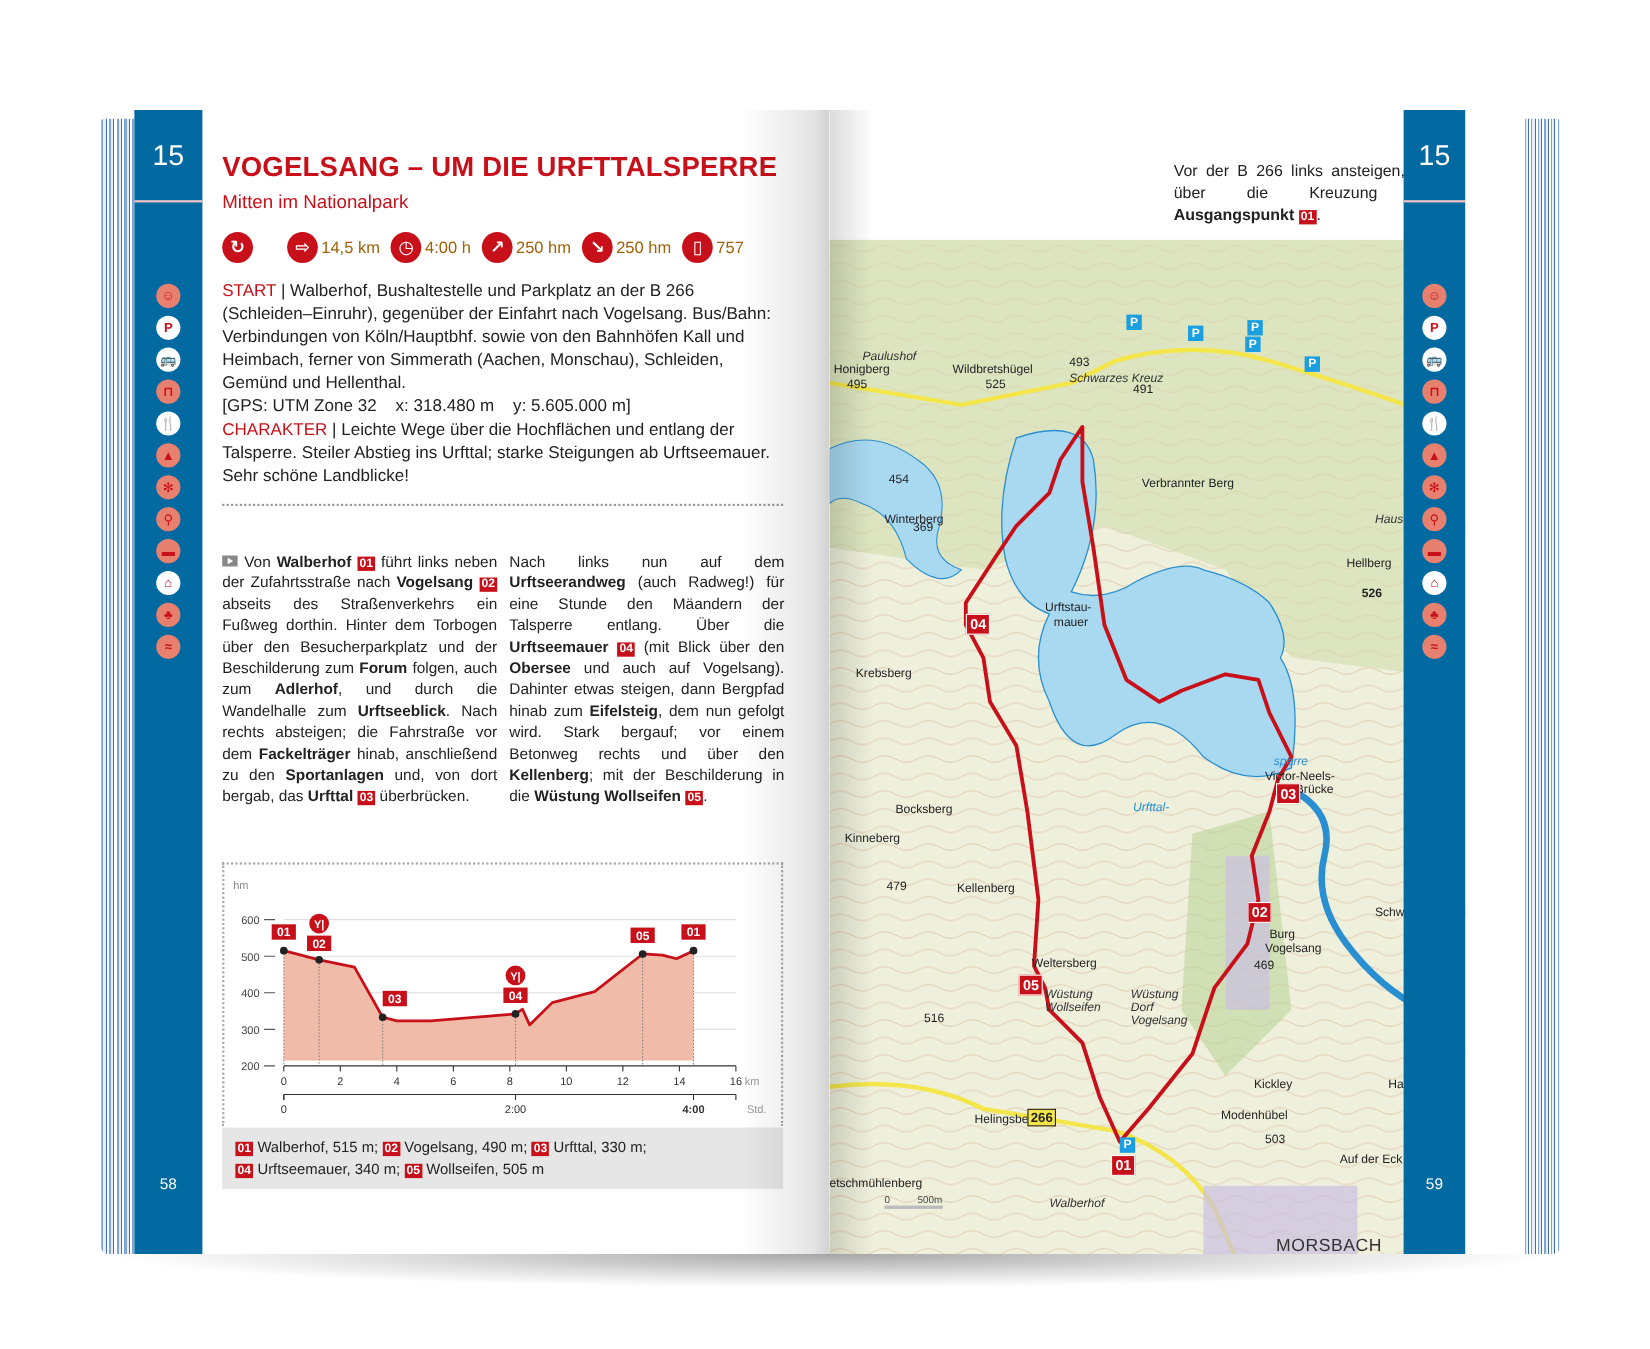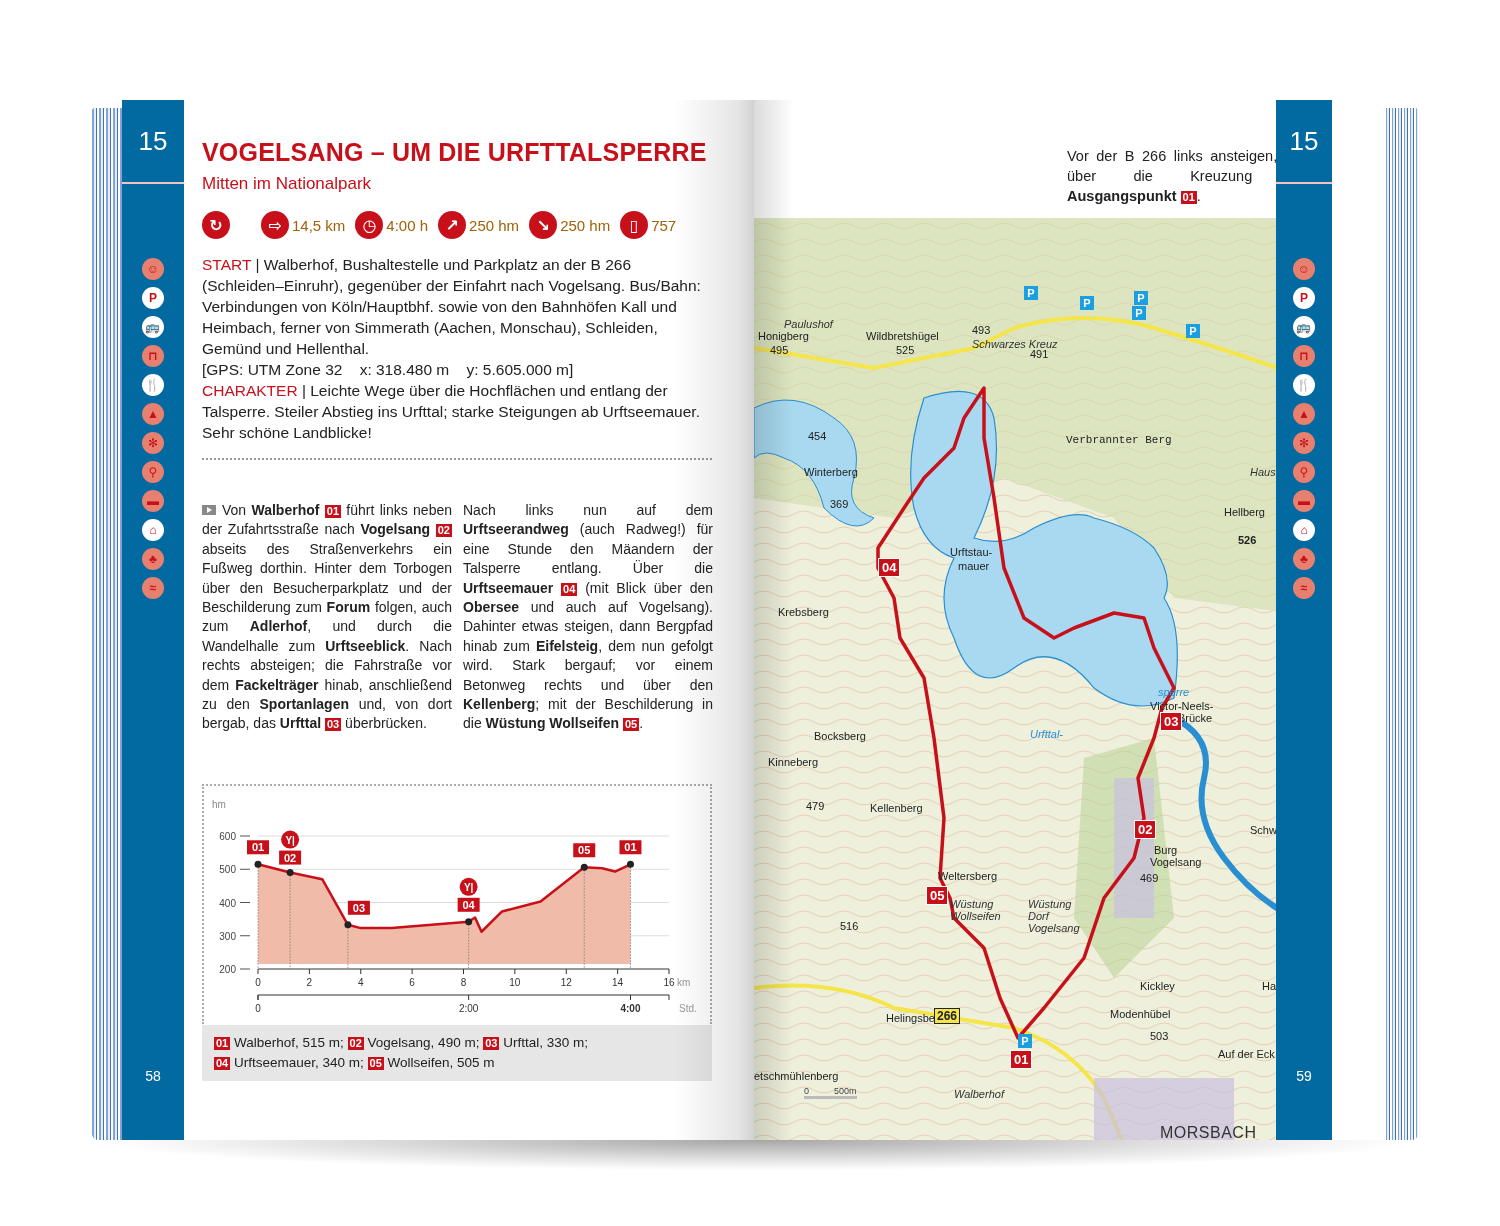--- a/index.html
+++ b/index.html
@@ -258,22 +258,22 @@
   <div class="mlabel it" style="left: 30px; top: 100px;">Paulushof</div>
       <div class="mlabel " style="left: 4px; top: 112px;">Honigberg</div>
       <div class="mlabel " style="left: 16px; top: 126px;">495</div>
       <div class="mlabel " style="left: 112px; top: 112px;">Wildbretshügel</div>
       <div class="mlabel " style="left: 142px; top: 126px;">525</div>
       <div class="mlabel " style="left: 218px; top: 106px;">493</div>
       <div class="mlabel it" style="left: 218px; top: 120px;">Schwarzes Kreuz</div>
       <div class="mlabel " style="left: 276px; top: 130px;">491</div>
       <div class="mlabel " style="left: 54px; top: 212px;">454</div>
       <div class="mlabel " style="left: 50px; top: 248px;">Winterberg</div>
-      <div class="mlabel " style="left: 76px; top: 280px;">369</div>
-      <div class="mlabel " style="left: 312px; top: 216px; font-family: Liberation Mono, monospace;">Verbrannter Berg</div>
+      <div class="mlabel " style="left: 76px; top: 256px;">369</div>
+      <div class="mlabel " style="left: 284px; top: 216px;">Verbrannter Berg</div>
       <div class="mlabel it" style="left: 496px; top: 248px;">Haus Kermeter</div>
       <div class="mlabel " style="left: 570px; top: 258px;">510</div>
       <div class="mlabel " style="left: 470px; top: 288px;">Hellberg</div>
       <div class="mlabel " style="left: 484px; top: 316px; font-weight: bold;">526</div>
       <div class="mlabel " style="left: 196px; top: 328px;">Urftstau-</div>
       <div class="mlabel " style="left: 204px; top: 342px;">mauer</div>
       <div class="mlabel " style="left: 24px; top: 388px;">Krebsberg</div>
       <div class="mlabel " style="left: 556px; top: 356px;">Lorb</div>
       <div class="mlabel water" style="left: 276px; top: 510px;">Urfttal-</div>
       <div class="mlabel water" style="left: 404px; top: 468px;">sperre</div>

